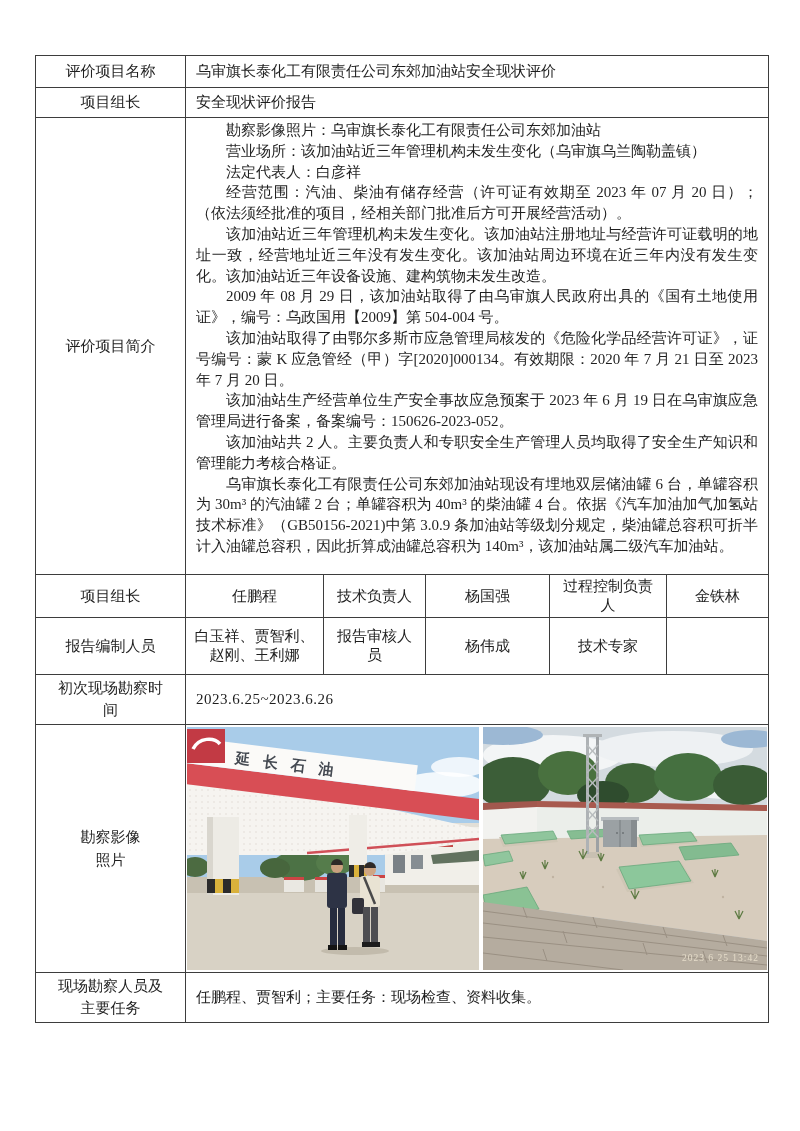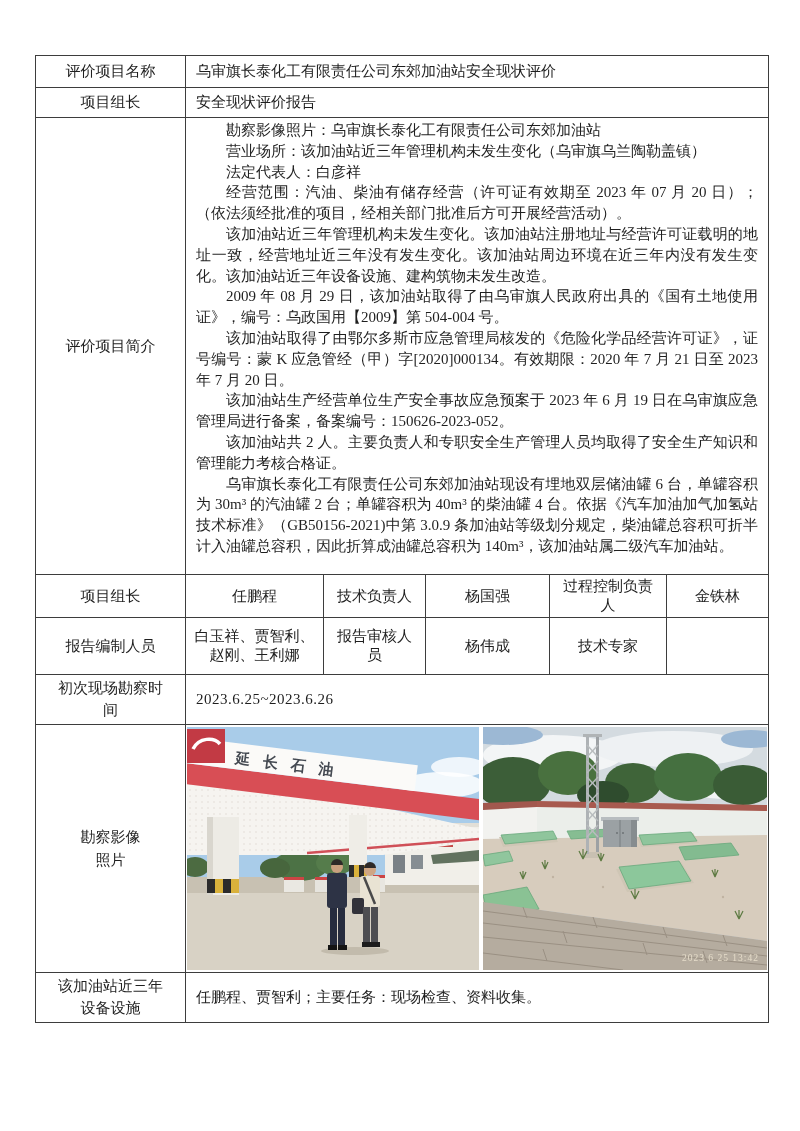--- a/index.html
+++ b/index.html
@@ -296,21 +296,21 @@
           </g>
           <text x="276" y="234" text-anchor="end" font-size="9.5" fill="#e6ddca" letter-spacing="1">2023 6 25 13:42</text>
         </svg>
 
       </div>
     </td>
   </tr>
 
   <tr style="height:50px">
     <td class="label">
-            <div class="wrap7">该加油站近三年设备设施</div>
+            <div class="wrap7">现场勘察人员及主要任务</div>
           </td>
     <td class="value" colspan="5">任鹏程、贾智利；主要任务：现场检查、资料收集。</td>
   </tr>
 
 
 </tbody>
     </table>
 </div>
 
 </body></html>

